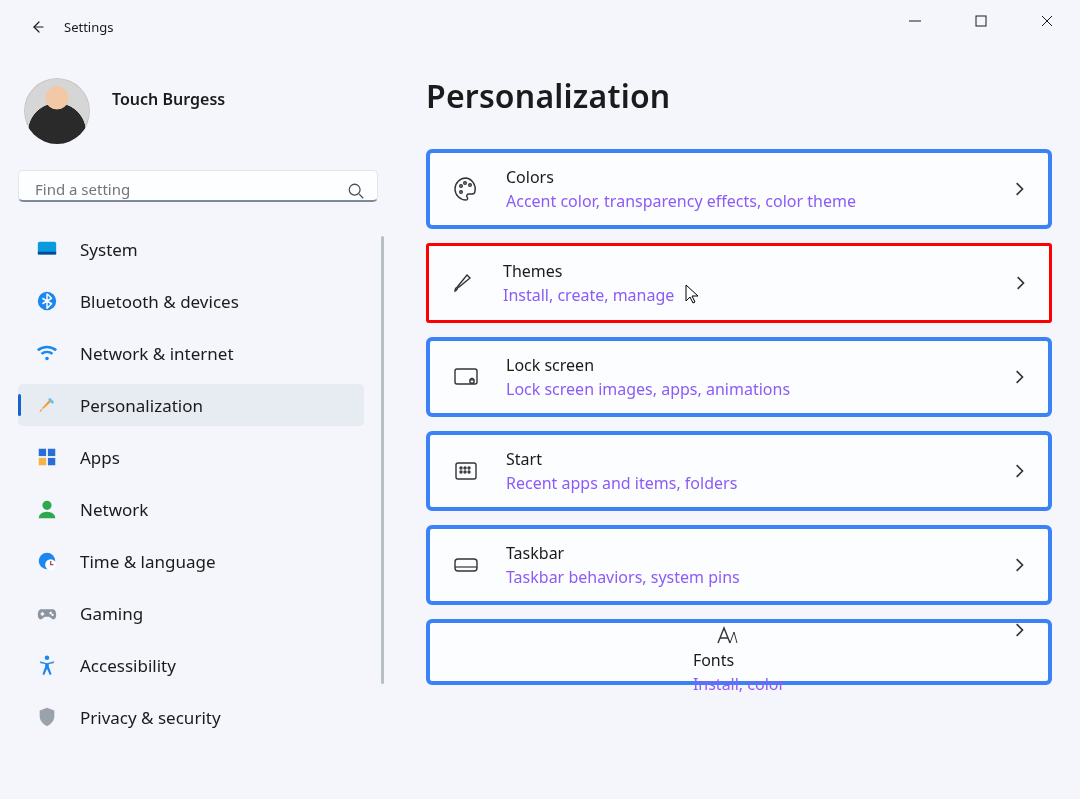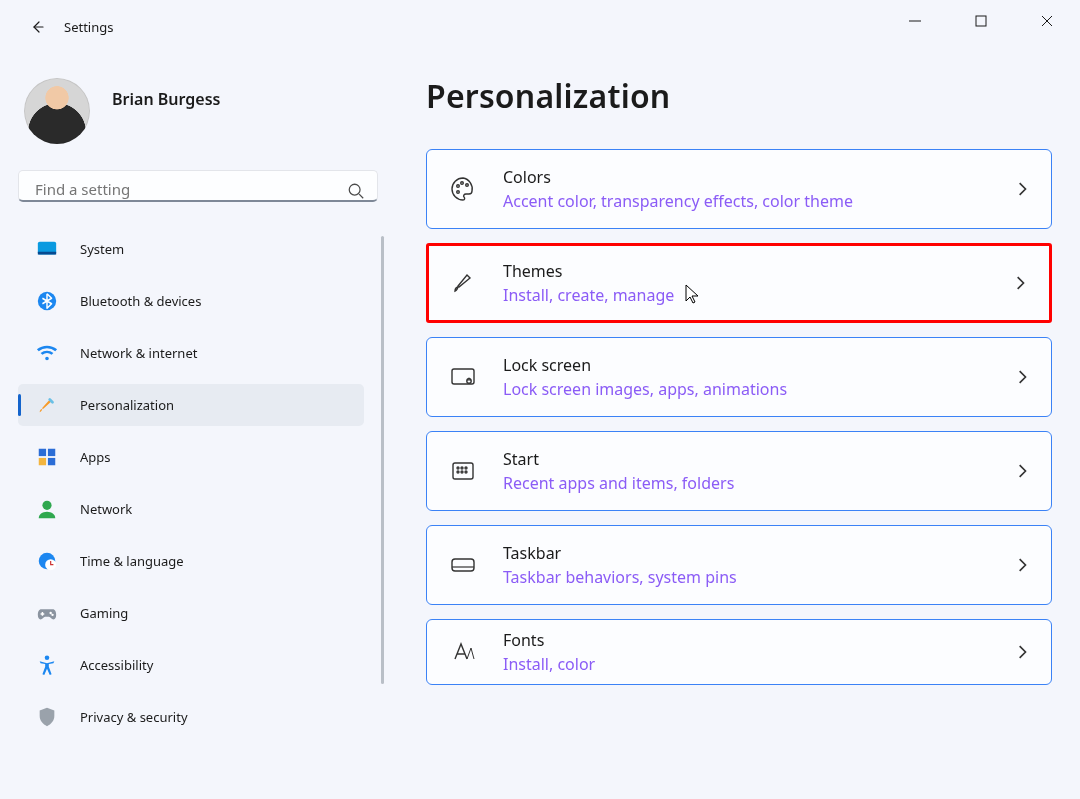--- a/index.html
+++ b/index.html
@@ -124,21 +124,21 @@
     height: 448px;
     background: #b9bfc7;
     border-radius: 3px;
   }
   .nav-item {
     height: 42px;
     display: flex;
     align-items: center;
     padding-left: 18px;
     border-radius: 5px;
-    font-size: 13px;
+    font-size: 17px;
     gap: 22px;
     margin: 10px 14px 10px 0;
     position: relative;
   }
   .nav-item.active {
     background: #e7ebf2;
   }
   .nav-item.active::before {
     content: "";
     position: absolute;
@@ -162,21 +162,21 @@
   .page-title {
     font-size: 32px;
     font-weight: 600;
     margin: 20px 0 32px 0;
     letter-spacing: .2px;
   }
 
   
   .card {
     background: #fcfdff;
-    border: 1px solid #3b82f6;
+    border: 4px solid #3b82f6;
     border-radius: 6px;
     height: 80px;
     display: flex;
     align-items: center;
     padding: 0 22px 0 22px;
     margin-bottom: 14px;
     position: relative;
   }
   .card.highlight {
     border: 3px solid #ff0000;
@@ -239,21 +239,21 @@
         <path d="M1 1l10 10M11 1 1 11"></path>
       </svg>
   </div>
 </div>
 
 <div class="shell">
 
   <div class="sidebar">
     <div class="profile">
       <div class="avatar"></div>
-      <div class="name">Brian Burgess</div>
+      <div class="name">Touch Burgess</div>
     </div>
     <div class="search">
       <input placeholder="Find a setting" style="">
       <svg class="mag" viewBox="0 0 20 20">
           <circle cx="8.5" cy="8.5" r="6"></circle>
           <path d="M13.5 13.5 18 18"></path>
         </svg>
     </div>
 
     <div class="nav">
@@ -452,21 +452,21 @@
       </div>
       <div class="card-text">
         <span class="t">Taskbar</span>
         <span class="s">Taskbar behaviors, system pins</span>
       </div>
       <svg class="chev" viewBox="0 0 12 12">
           <path d="M4 1l5 5-5 5"></path>
         </svg>
     </div>
 
-    <div class="card" style="height:66px;">
+    <div class="card" style="height:66px;flex-direction:column;">
       <div class="card-icon">
         <svg viewBox="0 0 26 26">
             <path d="M5 20 11 5l6 15M7 15h8" stroke-width="1.4"></path>
             <path d="M17 20 21 9l3 11" stroke-width="1"></path>
           </svg>
       </div>
       <div class="card-text">
         <span class="t">Fonts</span>
         <span class="s">Install, color</span>
       </div>

